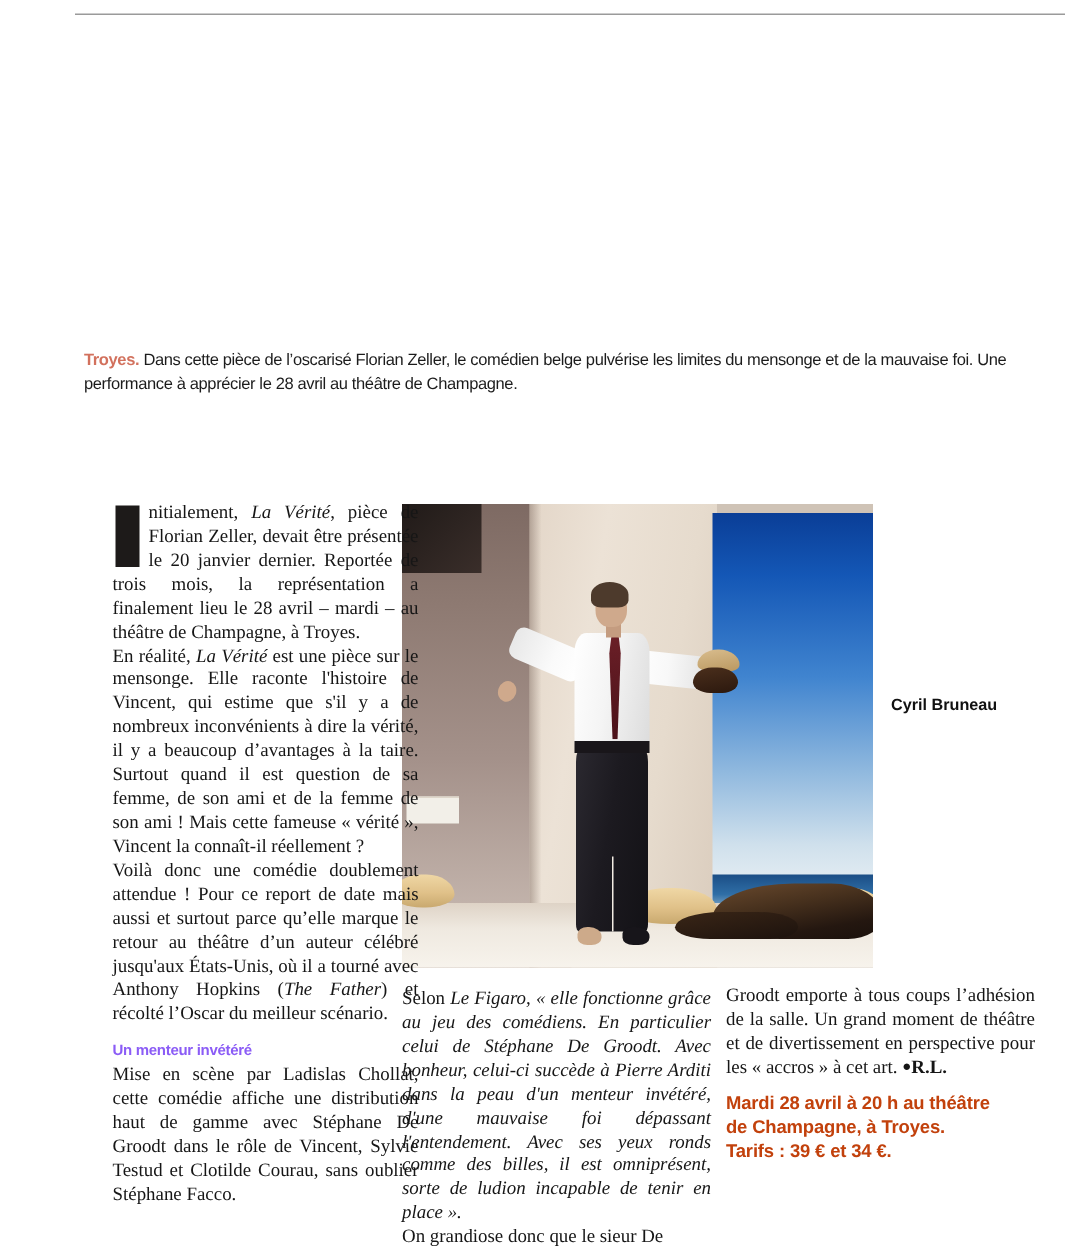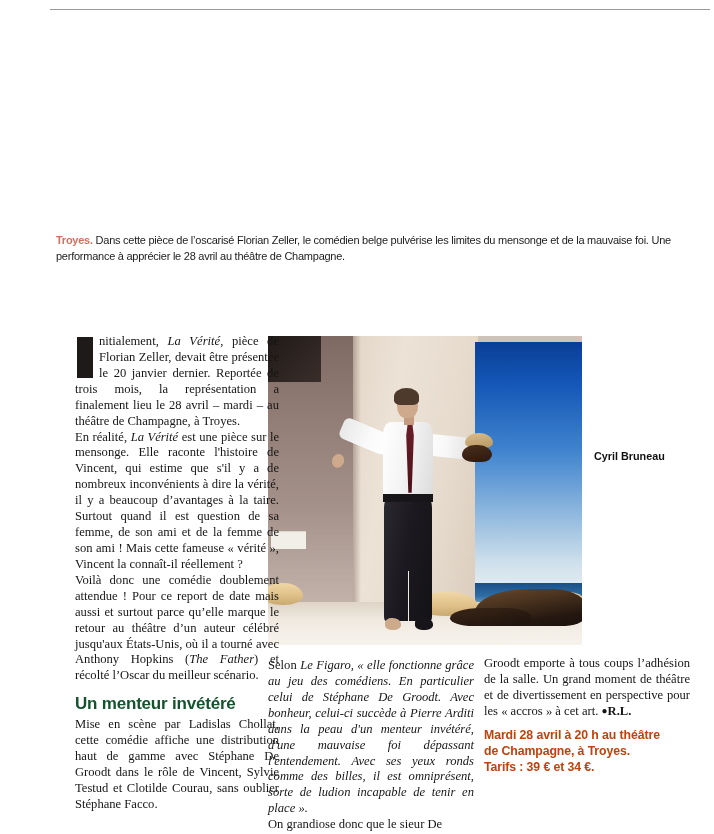--- a/index.html
+++ b/index.html
@@ -102,23 +102,23 @@
     float: left;
     width: 16px;
     height: 41px;
     background: #1d1a19;
     margin: 3px 6px 0 2px;
   }
 
   .subhead {
     font-family: "Liberation Sans Narrow", "Liberation Sans", "DejaVu Sans", sans-serif;
     font-weight: bold;
-    font-size: 17px;
+    font-size: 10px;
     line-height: 1.1;
-    color: #14532d;
+    color: #8b5cf6;
     margin-top: 11px;
     margin-bottom: 3px;
     letter-spacing: -0.2px;
     text-align: left;
   }
 
   .italic-quote { font-style: italic; }
 
   .signature { font-weight: bold; white-space: nowrap; }
   .signature .bullet { font-size: 10px; vertical-align: 1px; }
@@ -292,21 +292,21 @@
     width: 105px;
     font-family: "Liberation Sans", "DejaVu Sans", sans-serif;
     font-size: 11.4px;
     line-height: 1.38;
     color: #232323;
     text-align: left;
   }
   .credit {
     font-weight: bold;
     font-size: 10.8px;
-    margin-top: 1px;
+    margin-top: 15px;
     color: #111111;
   }
 </style>
 </head>
 <body>
 
 <div class="page">
 
   <div class="top-rule"></div>
 

